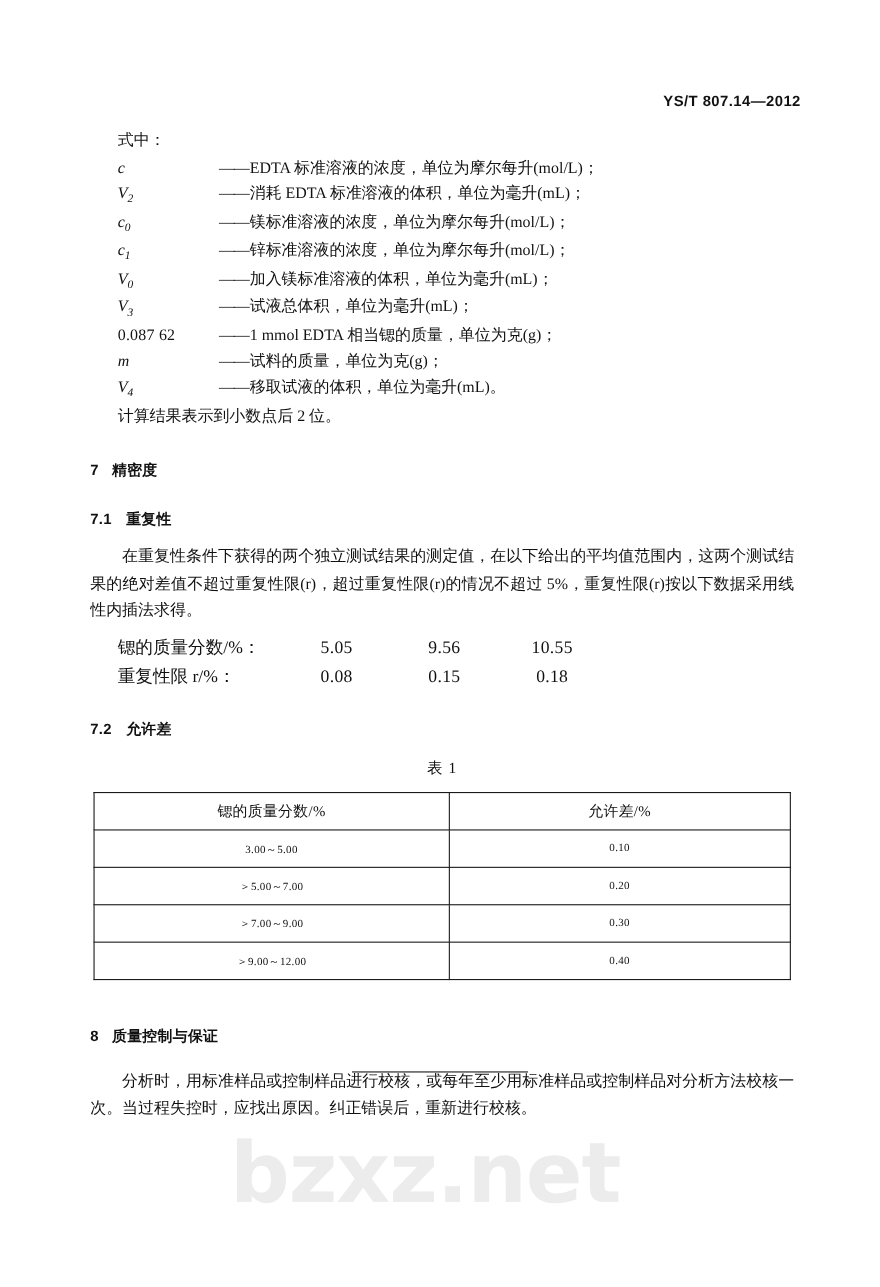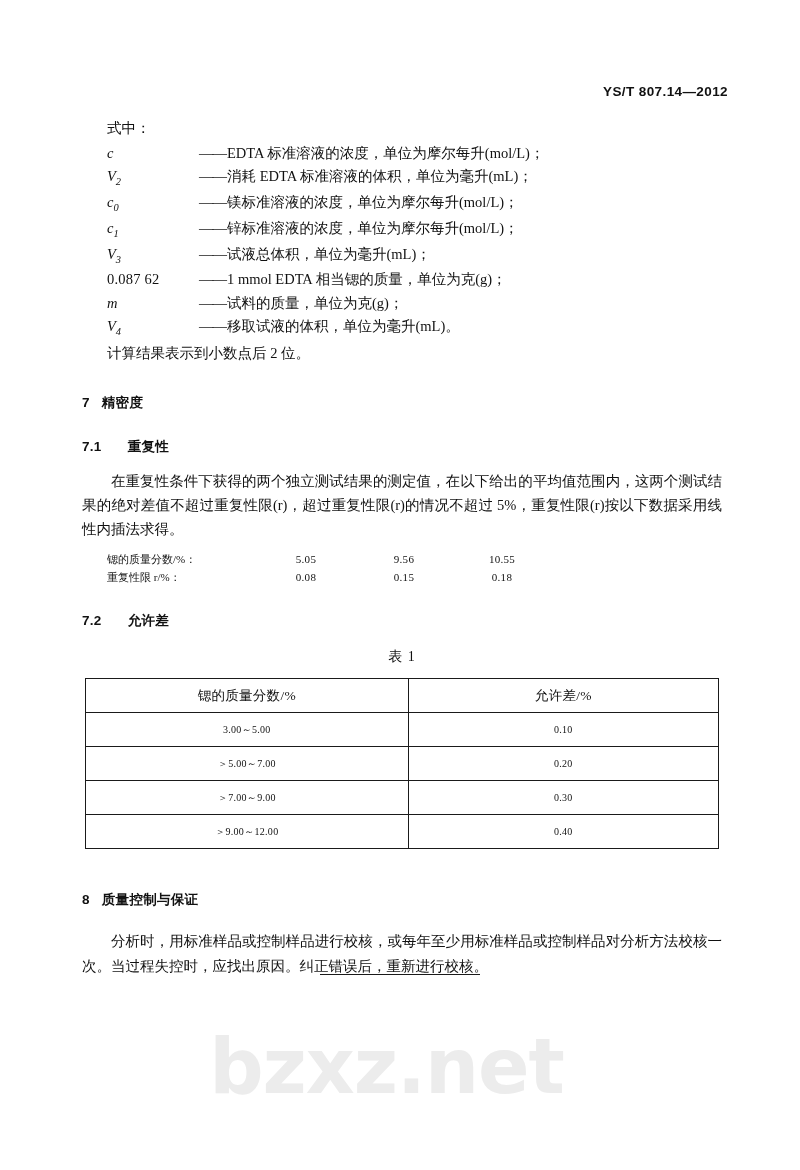--- a/index.html
+++ b/index.html
@@ -101,35 +101,35 @@
     letter-spacing: 0.3px;
   }
   .h1 .num { margin-right: 12px; font-weight: bold; }
   .h2 {
     font-family: "Liberation Sans", "DejaVu Sans", sans-serif;
     font-weight: bold;
     font-size: 13.5px;
     margin: 26px 0 0 0;
     letter-spacing: 0.3px;
   }
-  .h2 .num { margin-right: 26px; font-weight: bold; }
+  .h2 .num { margin-right: 13px; font-weight: bold; }
 
   .body-para {
     font-size: 14.5px;
     line-height: 1.66;
     margin: 13px 0 0 0;
     text-align: justify;
     text-justify: inter-ideograph;
   }
   .body-para.indent { text-indent: 2em; }
 
   
   .rep-data {
     margin: 10px 0 12px 0;
-    font-size: 11px;
+    font-size: 16px;
     line-height: 1.62;
   }
   .rep-line {
     display: flex;
     margin-left: 25px;
     white-space: nowrap;
   }
   .rep-label {
     flex: 0 0 150px;
     width: 150px;
@@ -219,20 +219,24 @@
       <div class="sym-row">
         <span class="sym-key"><span>c</span><sub>0</sub></span>
         <span class="sym-def"><span class="sym-dash">——</span><span>镁标准溶液的浓度，单位为摩尔每升(mol/L)；</span></span>
       </div>
 
       <div class="sym-row">
         <span class="sym-key"><span>c</span><sub>1</sub></span>
         <span class="sym-def"><span class="sym-dash">——</span><span>锌标准溶液的浓度，单位为摩尔每升(mol/L)；</span></span>
       </div>
 
+      <div class="sym-row">
+        <span class="sym-key"><span>V</span><sub>0</sub></span>
+        <span class="sym-def"><span class="sym-dash">——</span><span>加入镁标准溶液的体积，单位为毫升(mL)；</span></span>
+      </div>
 
       <div class="sym-row">
         <span class="sym-key"><span>V</span><sub>3</sub></span>
         <span class="sym-def"><span class="sym-dash">——</span><span>试液总体积，单位为毫升(mL)；</span></span>
       </div>
 
       <div class="sym-row">
         <span class="sym-key numeric"><span>0.087 62</span></span>
         <span class="sym-def"><span class="sym-dash">——</span><span>1 mmol EDTA 相当锶的质量，单位为克(g)；</span></span>
       </div>

